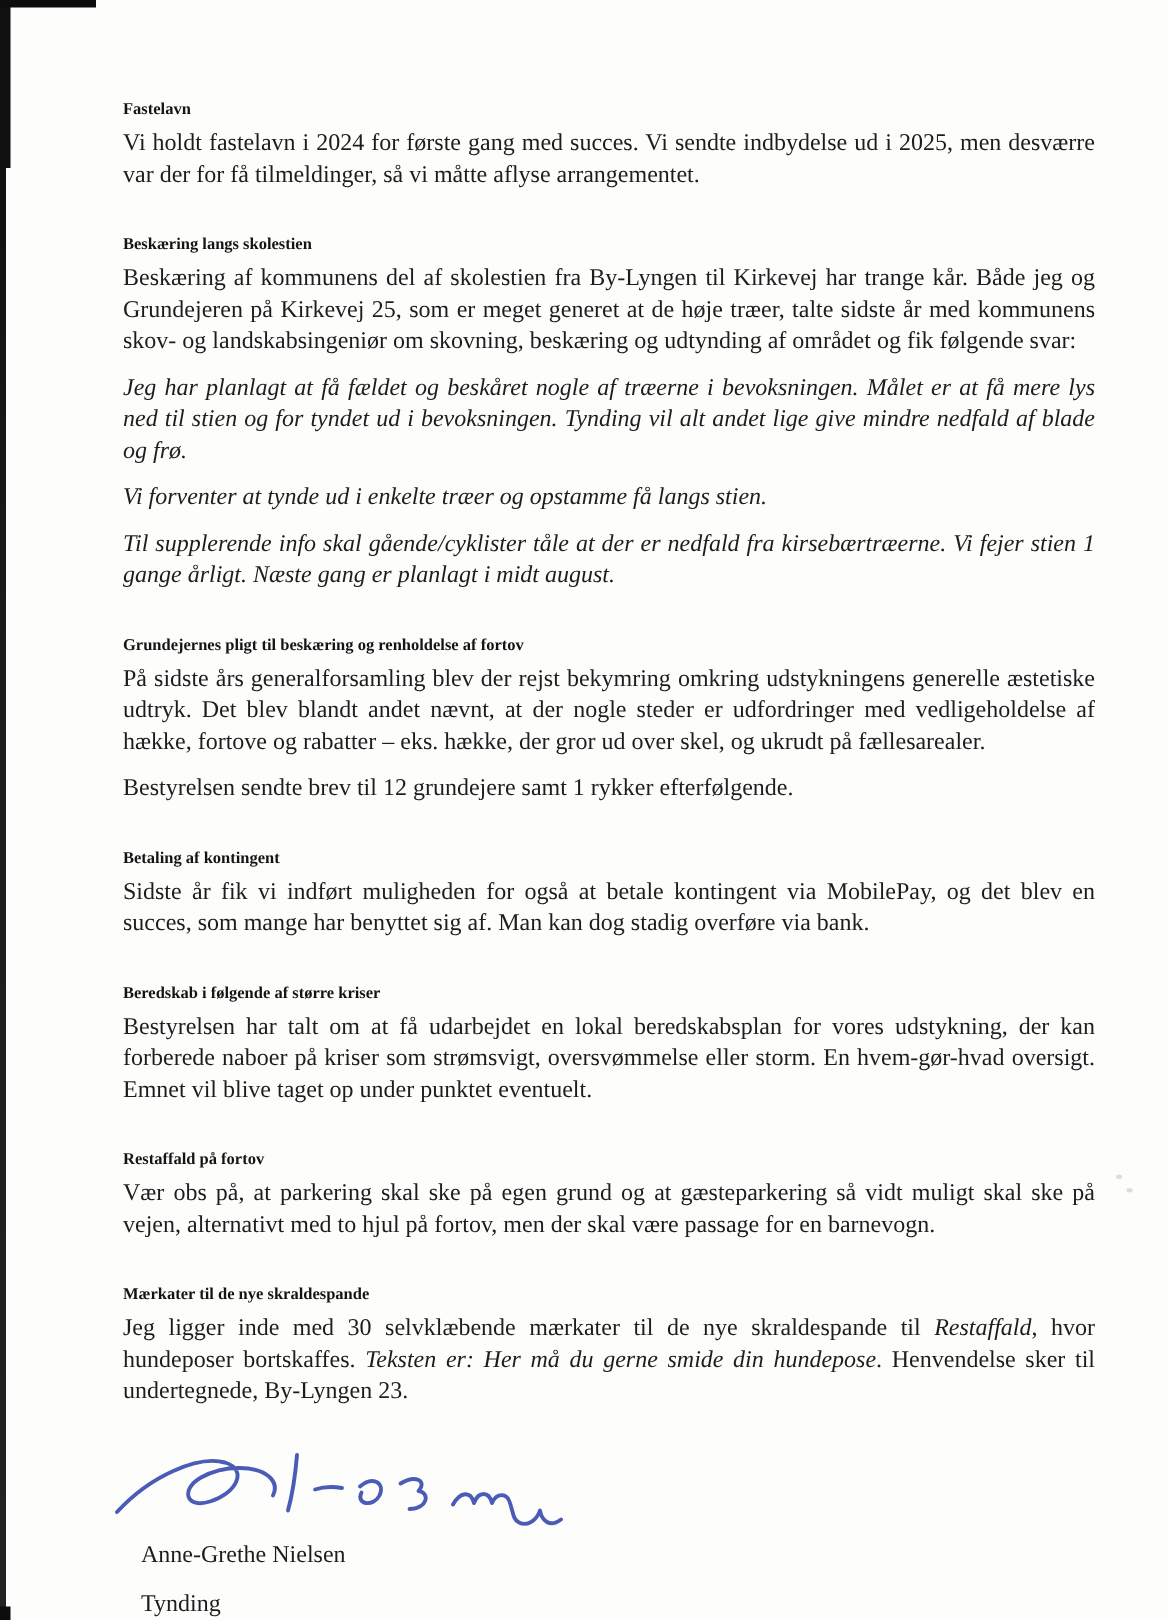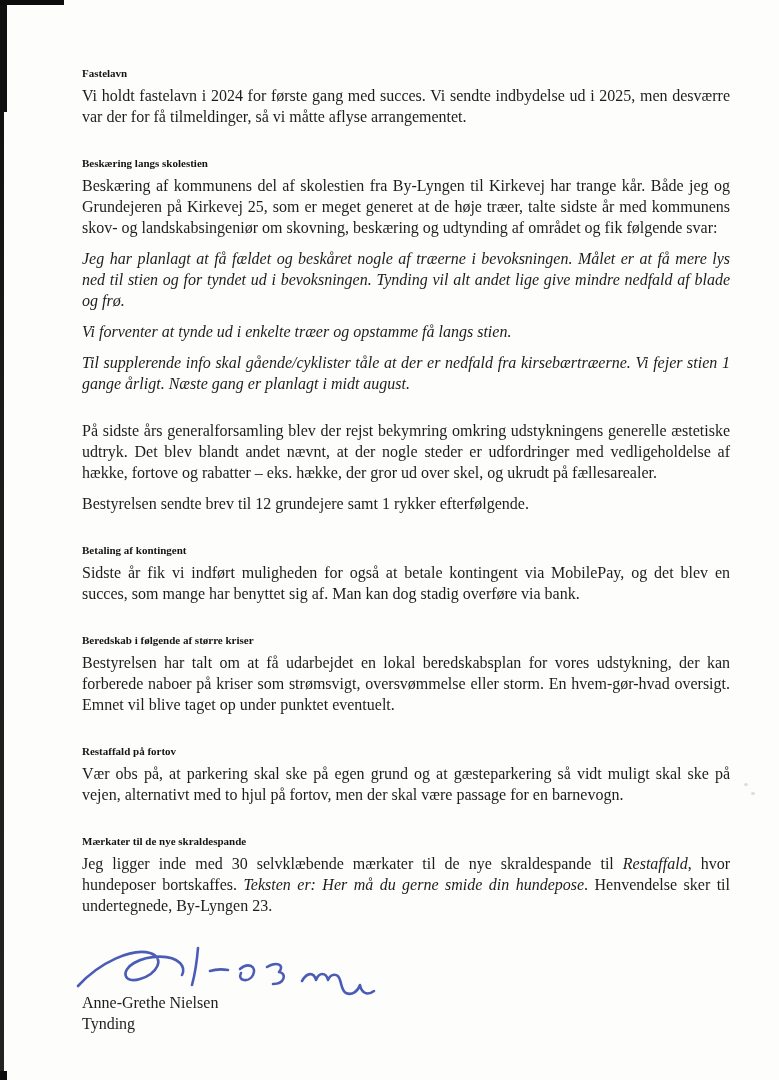--- a/index.html
+++ b/index.html
@@ -64,21 +64,21 @@
   p {
     margin: 10px 0 0 0;
     text-align: justify;
   }
   section p:first-of-type { margin-top: 1px; }
   em { font-style: italic; }
 
   .signature-block { margin-top: 2px; }
   .sig-svg { display: block; margin: 0 0 -8px -8px; }
   .sig-name, .sig-title {
-    margin: 0;
+    margin: 12px;
     text-align: left;
     line-height: 21px;
   }
 </style>
 </head>
 <body>
 
 <div class="page">
   <div class="edge-left"></div>
   <div class="edge-left-top"></div>
@@ -94,20 +94,21 @@
           <p><span>Vi holdt fastelavn i 2024 for første gang med succes. Vi sendte indbydelse ud i 2025, men desværre var der for få tilmeldinger, så vi måtte aflyse arrangementet.</span></p>
         </section>
         <section>
           <h2>Beskæring langs skolestien</h2>
           <p><span>Beskæring af kommunens del af skolestien fra By-Lyngen til Kirkevej har trange kår. Både jeg og Grundejeren på Kirkevej 25, som er meget generet at de høje træer, talte sidste år med kommunens skov- og landskabsingeniør om skovning, beskæring og udtynding af området og fik følgende svar:</span></p>
           <p><em>Jeg har planlagt at få fældet og beskåret nogle af træerne i bevoksningen. Målet er at få mere lys ned til stien og for tyndet ud i bevoksningen. Tynding vil alt andet lige give mindre nedfald af blade og frø.</em></p>
           <p><em>Vi forventer at tynde ud i enkelte træer og opstamme få langs stien.</em></p>
           <p><em>Til supplerende info skal gående/cyklister tåle at der er nedfald fra kirsebærtræerne. Vi fejer stien 1 gange årligt. Næste gang er planlagt i midt august.</em></p>
         </section>
         <section>
+          <h2>Grundejernes pligt til beskæring og renholdelse af fortov</h2>
           <p><span>På sidste års generalforsamling blev der rejst bekymring omkring udstykningens generelle æstetiske udtryk. Det blev blandt andet nævnt, at der nogle steder er udfordringer med vedligeholdelse af hække, fortove og rabatter – eks. hække, der gror ud over skel, og ukrudt på fællesarealer.</span></p>
           <p><span>Bestyrelsen sendte brev til 12 grundejere samt 1 rykker efterfølgende.</span></p>
         </section>
         <section>
           <h2>Betaling af kontingent</h2>
           <p><span>Sidste år fik vi indført muligheden for også at betale kontingent via MobilePay, og det blev en succes, som mange har benyttet sig af. Man kan dog stadig overføre via bank.</span></p>
         </section>
         <section>
           <h2>Beredskab i følgende af større kriser</h2>
           <p><span>Bestyrelsen har talt om at få udarbejdet en lokal beredskabsplan for vores udstykning, der kan forberede naboer på kriser som strømsvigt, oversvømmelse eller storm. En hvem-gør-hvad oversigt. Emnet vil blive taget op under punktet eventuelt.</span></p>

